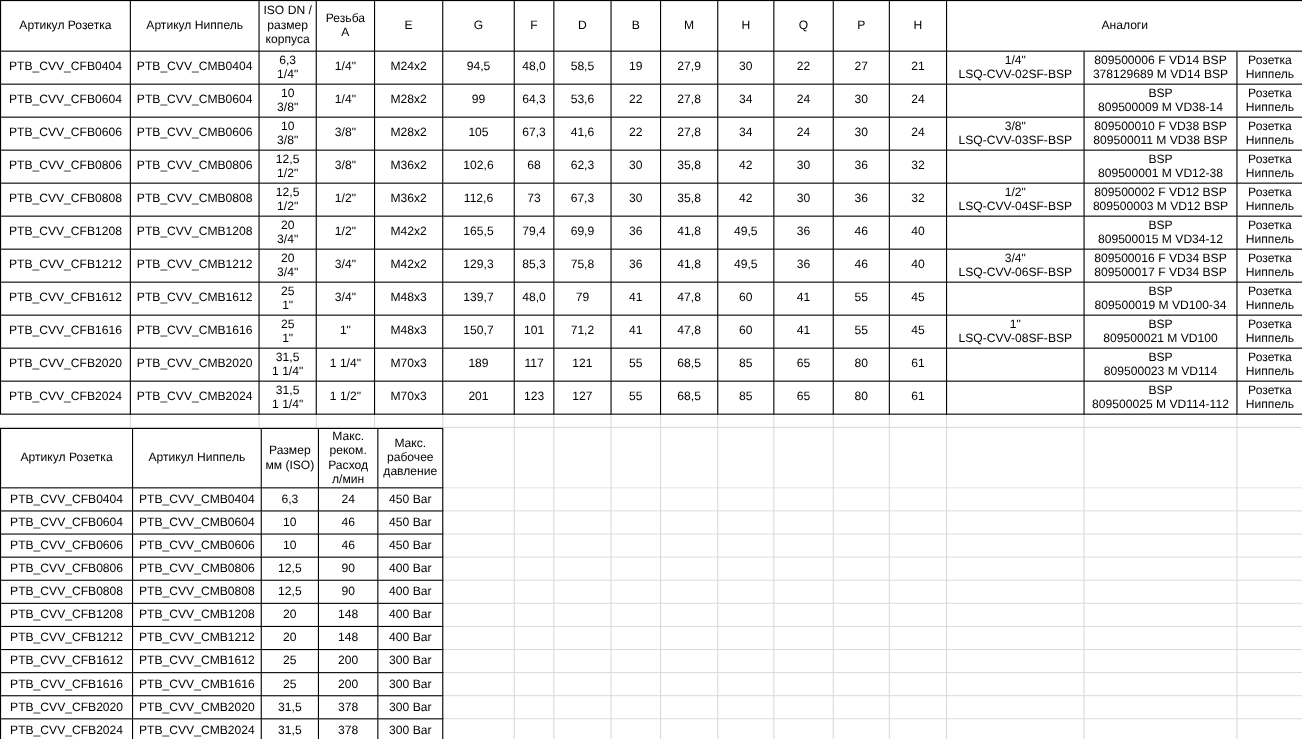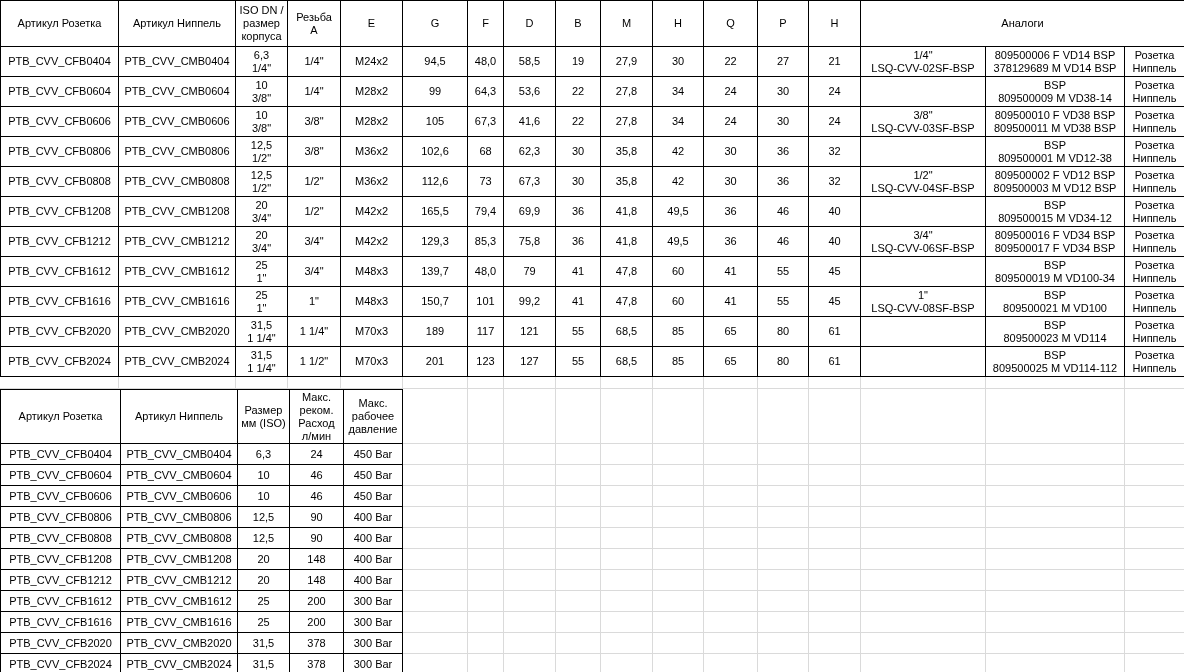--- a/index.html
+++ b/index.html
@@ -289,21 +289,21 @@
 
         <tr>
           <td>PTB_CVV_CFB1616</td>
           <td>PTB_CVV_CMB1616</td>
           <td>25
 1"</td>
           <td>1"</td>
           <td>M48x3</td>
           <td>150,7</td>
           <td>101</td>
-          <td>99,2</td>
+          <td>71,2</td>
           <td>41</td>
           <td>47,8</td>
           <td>60</td>
           <td>41</td>
           <td>55</td>
           <td>45</td>
           <td>1"
 LSQ-CVV-08SF-BSP</td>
           <td>BSP
 809500021 M VD100</td>

